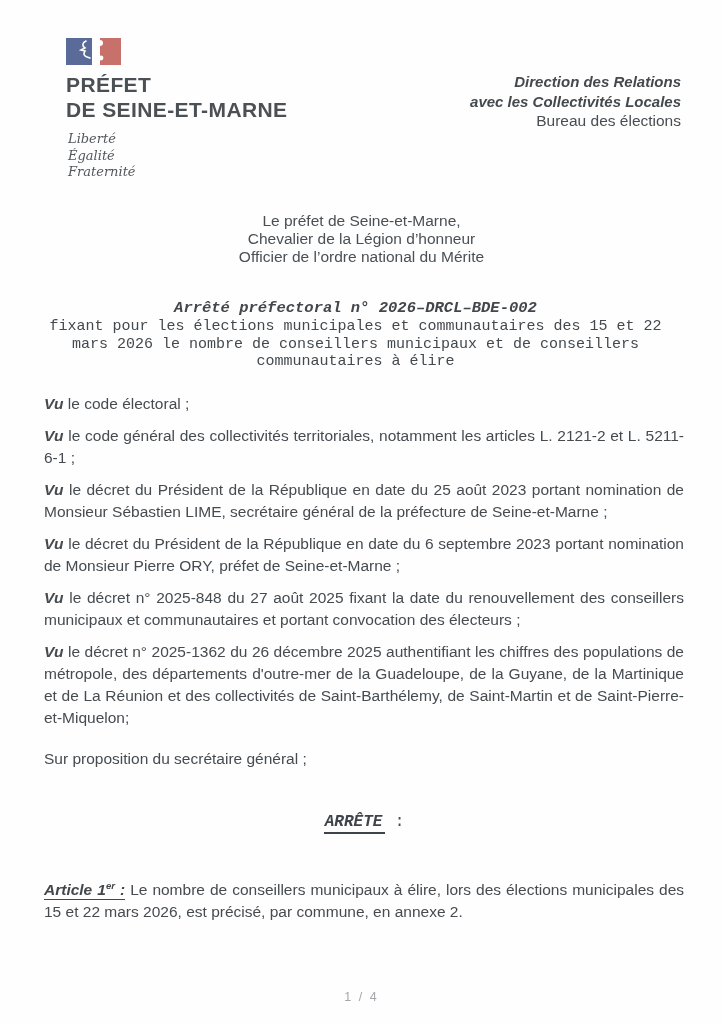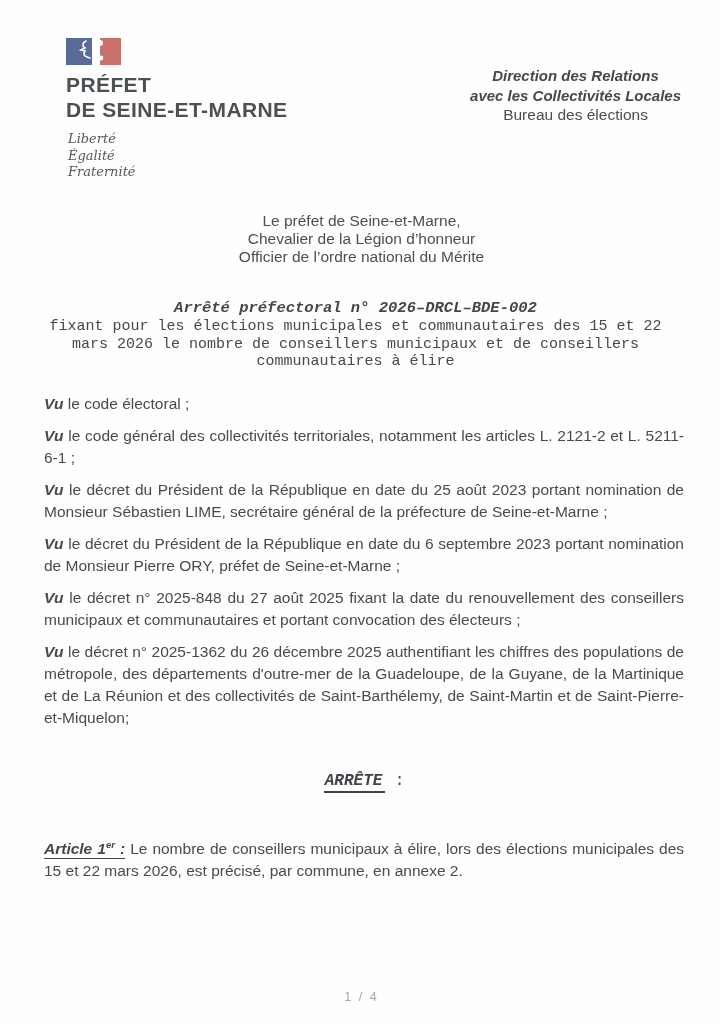--- a/index.html
+++ b/index.html
@@ -31,22 +31,22 @@
   .brand-motto {
     margin-top: 9px;
     margin-left: 2px;
     font-family: "DejaVu Serif", "Liberation Serif", serif;
     font-style: italic;
     font-size: 13px;
     line-height: 16.5px;
     color: #53575b;
   }
   .service-block {
-    position: absolute; top: 66px; right: 42px;
-    text-align: center;
+    position: absolute; top: 72px; right: 42px;
+    text-align: right;
     font-size: 15px;
     line-height: 19.5px;
   }
   .service-block .svc-bold { font-weight: 700; font-style: italic; color: #44494e; }
   .service-block .svc-plain { font-weight: 400; font-style: normal; color: #484d52; font-size: 15.5px; }
 
   
   .authority {
     position: absolute; top: 212px; left: 0; right: 0;
     text-align: center;
@@ -164,20 +164,21 @@
     <p><span class="lead">Vu</span> <span>le décret du Président de la République en date du 25 août 2023 portant nomination de Monsieur Sébastien LIME, secrétaire général de la préfecture de Seine-et-Marne ;</span></p>
 
     <p><span class="lead">Vu</span> <span>le décret du Président de la République en date du 6 septembre 2023 portant nomination de Monsieur Pierre ORY, préfet de Seine-et-Marne ;</span></p>
 
 
     <p><span class="lead">Vu</span> <span>le décret n° 2025-848 du 27 août 2025 fixant la date du renouvellement des conseillers municipaux et communautaires et portant convocation des électeurs ;</span></p>
 
     <p><span class="lead">Vu</span> <span>le décret n° 2025-1362 du 26 décembre 2025 authentifiant les chiffres des populations de métropole, des départements d'outre-mer de la Guadeloupe, de la Guyane, de la Martinique et de La Réunion et des collectivités de Saint-Barthélemy, de Saint-Martin et de Saint-Pierre-et-Miquelon;</span></p>
 
 
+    <p class="gap-before">Sur proposition du secrétaire général ;</p>
 
     <div class="arrete-block">
       <span class="arrete-heading">ARRÊTE</span>
       <span class="arrete-colon">:</span>
     </div>
 
     <div class="article-block">
       <p><span class="article-label"><span>Article 1</span><sup>er</sup><span> :</span></span> <span>Le nombre de conseillers municipaux à élire, lors des élections municipales des 15 et 22 mars 2026, est précisé, par commune, en annexe 2.</span></p>
     </div>
 

